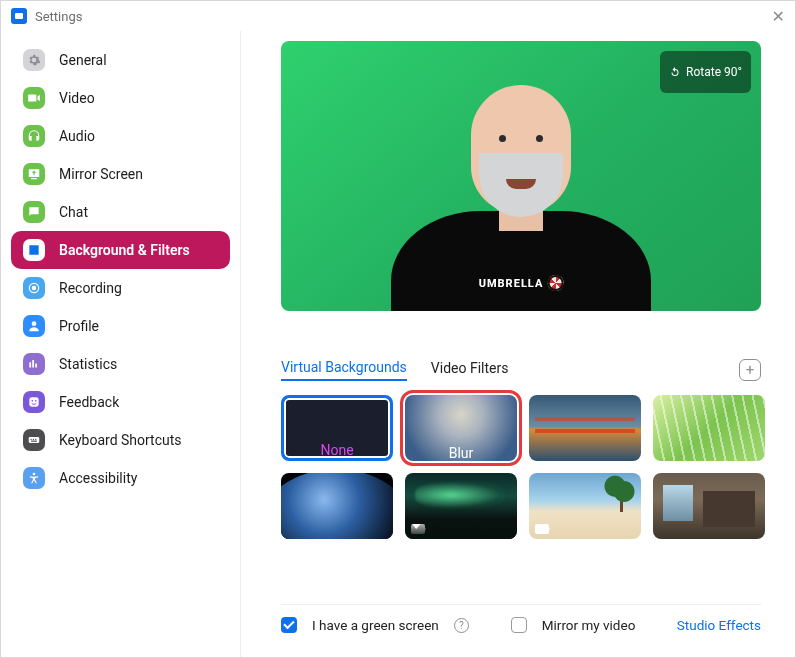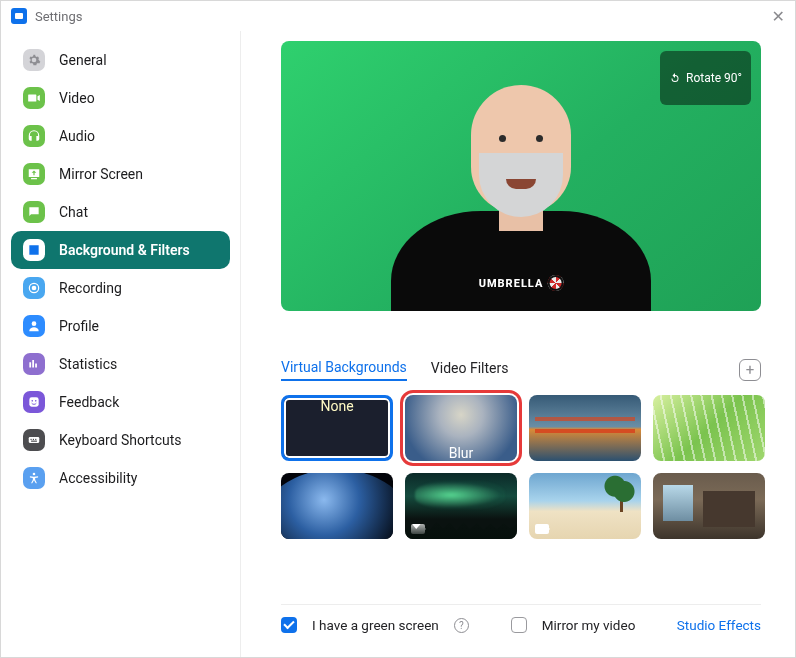--- a/index.html
+++ b/index.html
@@ -7,55 +7,55 @@
     .titlebar { height:30px; display:flex; align-items:center; padding:0 10px; color:#6e6e72; font-size:13px; }
     .titlebar .app-icon { width:16px; height:16px; background:#0e71eb; border-radius:3px; margin-right:8px; display:flex; align-items:center; justify-content:center; }
     .titlebar .app-icon::after { content:""; width:8px; height:6px; background:#fff; border-radius:1px; }
     .titlebar .spacer { flex:1; }
     .titlebar .close { font-size:16px; color:#8a8a8e; cursor:pointer; }
     .content { display:flex; height:calc(100% - 30px); }
     .sidebar { width:240px; border-right:1px solid #ededed; padding:10px 10px; }
     .side-item { display:flex; align-items:center; height:38px; padding:0 12px; border-radius:10px; cursor:pointer; color:#1c1c1e; font-size:14px; }
     .side-item .ic { width:22px; height:22px; border-radius:7px; margin-right:14px; display:flex; align-items:center; justify-content:center; flex-shrink:0; }
     .side-item .ic svg { width:14px; height:14px; fill:#fff; }
-    .side-item.active { background:#0f766e; color:#fff; font-weight:600; }
+    .side-item.active { background:#be185d; color:#fff; font-weight:600; }
     .ic.gray   { background:#d4d4d8; } .ic.gray svg { fill:#8e8e93; }
     .ic.green1 { background:#6cc24a; }
     .ic.green2 { background:#6cc24a; }
     .ic.green3 { background:#6cc24a; }
     .ic.teal   { background:#6cc24a; }
     .ic.blue   { background:#ffffff; } .side-item.active .ic.blue svg { fill:#0e71eb; }
     .ic.sky    { background:#49a7f0; }
     .ic.azure  { background:#2d8cff; }
     .ic.purple { background:#8e6fcf; }
     .ic.violet { background:#7b57d9; }
     .ic.dark   { background:#4d4d50; }
     .ic.blue2  { background:#5aa0f0; }
     .main { flex:1; padding:10px 10px 10px 40px; display:flex; flex-direction:column; }
     .preview { width:480px; height:270px; border-radius:8px; background:linear-gradient(140deg,#2fd06e,#23b060 55%, #1fa156); position:relative; overflow:hidden; }
-    .rotate-btn { position:absolute; top:10px; right:10px; background:rgba(0,0,0,.45); color:#fff; font-size:12px; padding:20px 9px; border-radius:6px; display:flex; align-items:center; gap:5px; cursor:pointer; }
+    .rotate-btn { position:absolute; top:10px; right:10px; background:rgba(0,0,0,.45); color:#fff; font-size:12px; padding:14px 9px; border-radius:6px; display:flex; align-items:center; gap:5px; cursor:pointer; }
     .rotate-btn svg { width:12px; height:12px; fill:#fff; }
     .person { position:absolute; left:50%; bottom:-20px; transform:translateX(-50%); width:260px; height:270px; }
     .shirt { position:absolute; bottom:0; left:50%; transform:translateX(-50%); width:260px; height:120px; background:#0a0a0a; border-radius:90px 90px 0 0 /70px 70px 0 0; }
     .shirt-text { position:absolute; bottom:40px; left:50%; transform:translateX(-50%); color:#fff; font-size:11px; font-weight:800; letter-spacing:1px; display:flex; align-items:center; gap:4px; white-space:nowrap;justify-content:center; }
     .logo { width:16px; height:16px; border-radius:50%; background:conic-gradient(#cf2b2b 0 45deg,#ececec 45deg 90deg,#cf2b2b 90deg 135deg,#ececec 135deg 180deg,#cf2b2b 180deg 225deg,#ececec 225deg 270deg,#cf2b2b 270deg 315deg,#ececec 315deg 360deg); box-shadow:inset 0 0 0 2px #111; }
     .neck { position:absolute; bottom:100px; left:50%; transform:translateX(-50%); width:44px; height:30px; background:#e8c0a6; }
     .head { position:absolute; bottom:118px; left:50%; transform:translateX(-50%); width:100px; height:128px; background:#eec7ac; border-radius:50px 50px 46px 46px; }
     .beard { position:absolute; bottom:-4px; left:50%; transform:translateX(-50%); width:84px; height:64px; background:#d4d5d6; border-radius:0 0 42px 42px; }
     .mouth { position:absolute; bottom:28px; left:50%; transform:translateX(-50%); width:30px; height:10px; background:#8a4633; border-radius:0 0 16px 16px; }
     .eye { position:absolute; top:50px; width:7px; height:7px; background:#2b2b2b; border-radius:50%; }
     .eye.l { left:28px; } .eye.r { right:28px; }
     .tabs { margin-top:48px; display:flex; align-items:center; gap:24px; font-size:14px; width:480px; }
     .tab { cursor:pointer; padding-bottom:4px; color:#232326; }
     .tab.active { color:#0e71eb; border-bottom:2px solid #0e71eb; }
     .tabs .spacer { flex:1; }
     .add-btn { width:22px; height:22px; border:1.3px solid #8e8e93; border-radius:6px; display:flex; align-items:center; justify-content:center; color:#8e8e93; font-size:15px; cursor:pointer; }
     .grid { margin-top:14px; width:500px; display:flex; flex-wrap:wrap; gap:12px; position:relative; }
     .thumb { width:112px; height:66px; border-radius:8px; position:relative; cursor:pointer; overflow:hidden; }
-    .thumb.none { background:#1b1f2d; border:3px solid #0e71eb; box-shadow: inset 0 0 0 2px #fff; display:flex; align-items:flex-start; justify-content:center; color:#fef9c3; font-size:14px; }
+    .thumb.none { background:#1b1f2d; border:3px solid #0e71eb; box-shadow: inset 0 0 0 2px #fff; display:flex; align-items:flex-end; justify-content:center; color:#d946ef; font-size:14px; }
     .thumb.blur { background:radial-gradient(circle at 50% 30%, #d7d5c7 0%, #aab3bf 30%, #3a5d8a 80%); display:flex; align-items:flex-end; justify-content:center; color:#fff; font-size:14px; outline:3px solid #e63a3a; outline-offset:2px; }
     .thumb.bridge { background:linear-gradient(180deg,#365a76 0%,#6a8ea6 48%,#d98b38 52%,#2b5070 100%); }
     .thumb.bridge::after { content:""; position:absolute; left:6px; right:6px; top:34px; height:4px; background:rgba(214,70,31,.9); box-shadow:0 -12px 0 rgba(214,70,31,.7); }
     .thumb.grass { background:linear-gradient(135deg,#d8f0a0 0%, #7bc34e 50%, #9fd76e 100%); }
     .thumb.grass::after { content:""; position:absolute; inset:0; background:repeating-linear-gradient(78deg, rgba(255,255,255,.5) 0 2px, transparent 2px 10px); }
     .thumb.earth { background:#03040a; }
     .thumb.earth::after { content:""; position:absolute; left:-20px; bottom:-40px; width:150px; height:110px; border-radius:50%; background:radial-gradient(circle at 42% 28%, #8bb9ee 0%, #2c5fa2 30%, #081221 65%); }
     .thumb.aurora { background:linear-gradient(180deg,#0b2a29 0%, #154b3e 35%, #0a1210 70%); }
     .thumb.aurora::before { content:""; position:absolute; top:8px; left:10px; width:90px; height:28px; background:radial-gradient(ellipse at 40% 50%, rgba(97,236,158,.85), rgba(35,128,94,.1) 65%); filter:blur(1px); border-radius:40%; }
     .thumb.aurora::after { content:""; position:absolute; bottom:0; left:0; right:0; height:22px; background:linear-gradient(180deg, transparent, #06100c); clip-path:polygon(0 100%,0 60%,6% 30%,10% 55%,16% 20%,22% 60%,28% 18%,34% 52%,40% 24%,46% 60%,52% 22%,58% 55%,64% 26%,70% 58%,76% 28%,82% 55%,88% 28%,94% 52%,100% 30%,100% 100%); }

